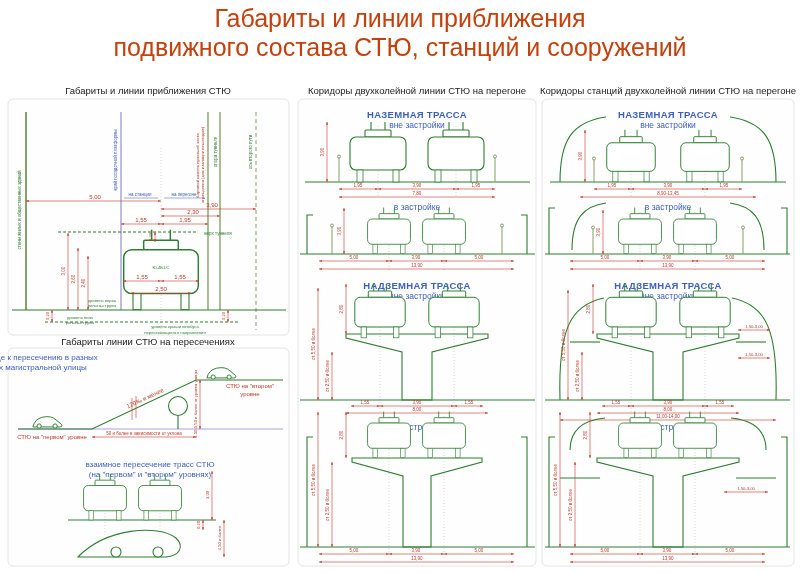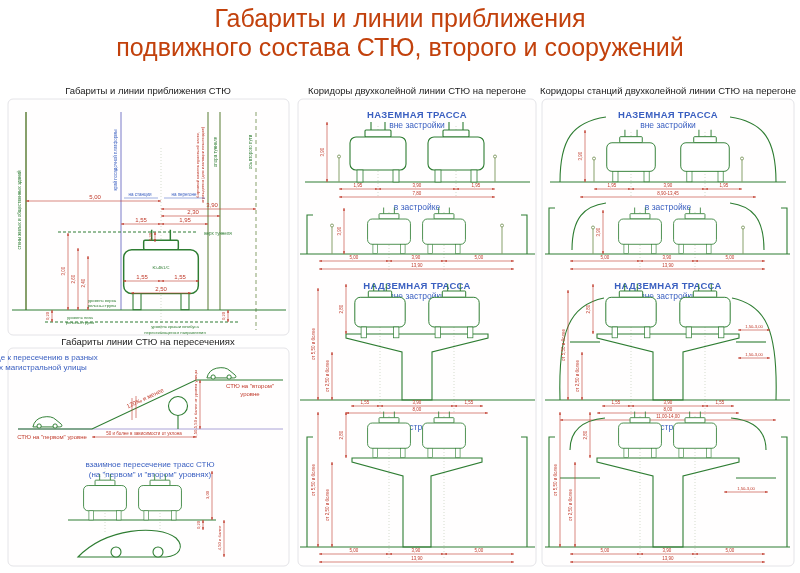--- a/index.html
+++ b/index.html
@@ -24,21 +24,21 @@
   .hd{fill:#1a1a1a;font-size:9.5px;text-anchor:middle;}
   .stt{font-size:9.5px;font-weight:bold;letter-spacing:.3px;}
   .sts{font-size:8.5px;}
   .lav{stroke:#a29ad4;stroke-width:.9;fill:none;}
 </style>
 </head>
 <body>
 
 <div class="title-wrap">
   <div class="t1">Габариты и линии приближения</div>
-  <div class="t1">подвижного состава СТЮ, второго и сооружений</div>
+  <div class="t1">подвижного состава СТЮ, станций и сооружений</div>
 </div>
 
 <svg class="sheet" width="800" height="573" viewBox="0 0 800 573">
   <defs>
     <marker id="ar" viewBox="0 0 8 8" refX="7.5" refY="4" markerWidth="5" markerHeight="5" orient="auto-start-reverse">
       <path d="M8,4 L0,1.2 L0,6.8 Z" fill="#c03a2b"></path>
     </marker>
     <symbol id="bus" viewBox="0 0 60 64">
       <g class="g">
         <path d="M23,2 V10 M37,2 V10"></path>

